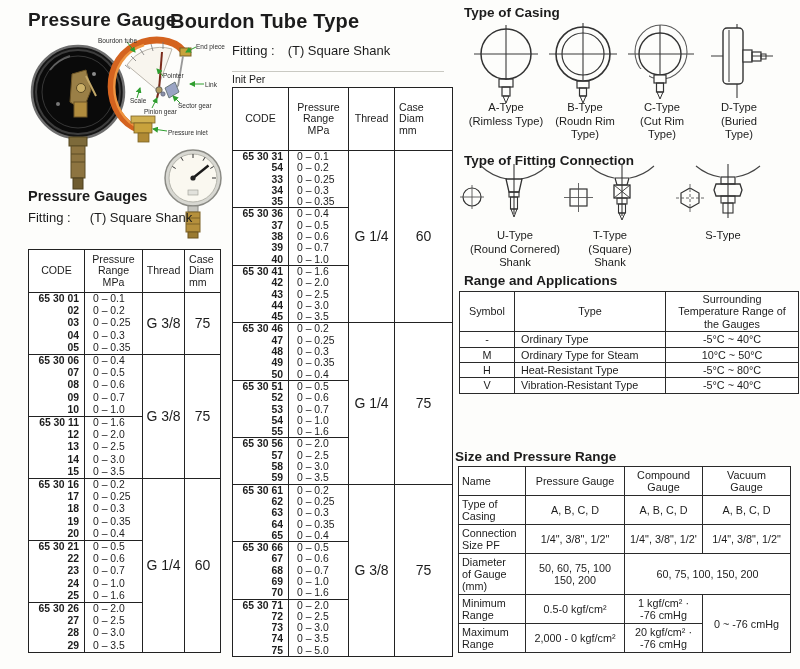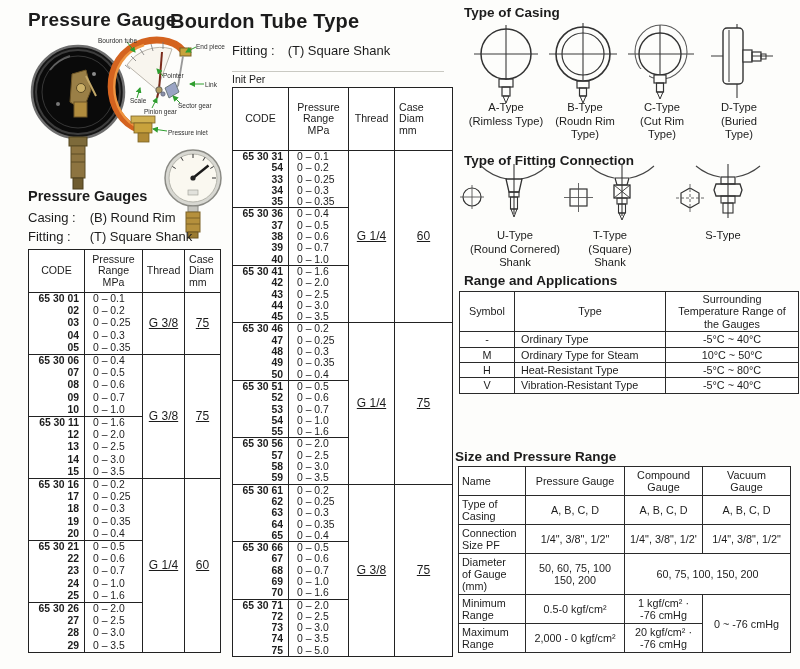--- a/index.html
+++ b/index.html
@@ -26,21 +26,21 @@
   .faint-line{left:232px;top:71px;width:212px;height:0;border-top:1px solid #c9c9c2;}
 
   
   .gauge-table{border-collapse:collapse;table-layout:fixed;border:1.4px solid #222;background:#fff;}
   .gauge-table th{font-weight:normal;font-size:10.6px;line-height:11.6px;white-space:pre-line;
                   border-bottom:1.2px solid #222;vertical-align:middle;padding:2px 0;}
   .gauge-table td{padding:0;font-size:10.4px;}
   .gc0,.gc1,.gc2{border-right:1px solid #222;}
   td.gc0{font-weight:bold;text-align:right;padding-right:5px;}
   td.gc1{padding-left:8px;}
-  td.gc2,td.gc3{text-align:center;font-size:12px;vertical-align:middle;text-decoration:underline;}
+  td.gc2,td.gc3{text-align:center;font-size:14px;vertical-align:middle;}
   th.gc3{text-align:left;padding-left:4px;}
   .bt{border-top:1px solid #222;}
   #left-table{left:28px;top:249px;width:184px;}
   #left-table th{height:38px;}
   #left-table td{line-height:12.2px;}
   #left-table .gc0{width:55px;} #left-table .gc1{width:57px;}
   #left-table .gc2{width:41px;} #left-table .gc3{width:31px;}
   #middle-table{left:232px;top:87px;width:212px;}
   #middle-table th{height:58px;}
   #middle-table td{line-height:11.3px;}
@@ -154,24 +154,20 @@
   <rect x="28" y="59" width="10" height="6" fill="#c4c4be" stroke="#8a8a84"></rect>
   <rect x="26" y="65" width="14" height="20" fill="#b5903c" stroke="#7c6226"></rect>
   <line x1="26" y1="71" x2="40" y2="71" stroke="#7c6226" stroke-width="1"></line>
   <line x1="26" y1="77" x2="40" y2="77" stroke="#7c6226" stroke-width="1"></line>
   <rect x="28" y="85" width="10" height="6" fill="#9a7a30" stroke="#6c541e"></rect>
 </svg>
 
 <div class="abs left-heading">Pressure Gauges</div>
 <div class="abs left-block">
   <div class="lv">
-    <span class="lbl">Casing :</span>
-    <span>(B) Round Rim</span>
-  </div>
-  <div class="lv">
     <span class="lbl">Fitting :</span>
     <span>(T) Square Shank</span>
   </div>
 </div>
 
 <div class="abs mid-block">
   <div class="lv">
     <span class="lbl">Fitting :</span>
     <span>(T) Square Shank</span>
   </div>

